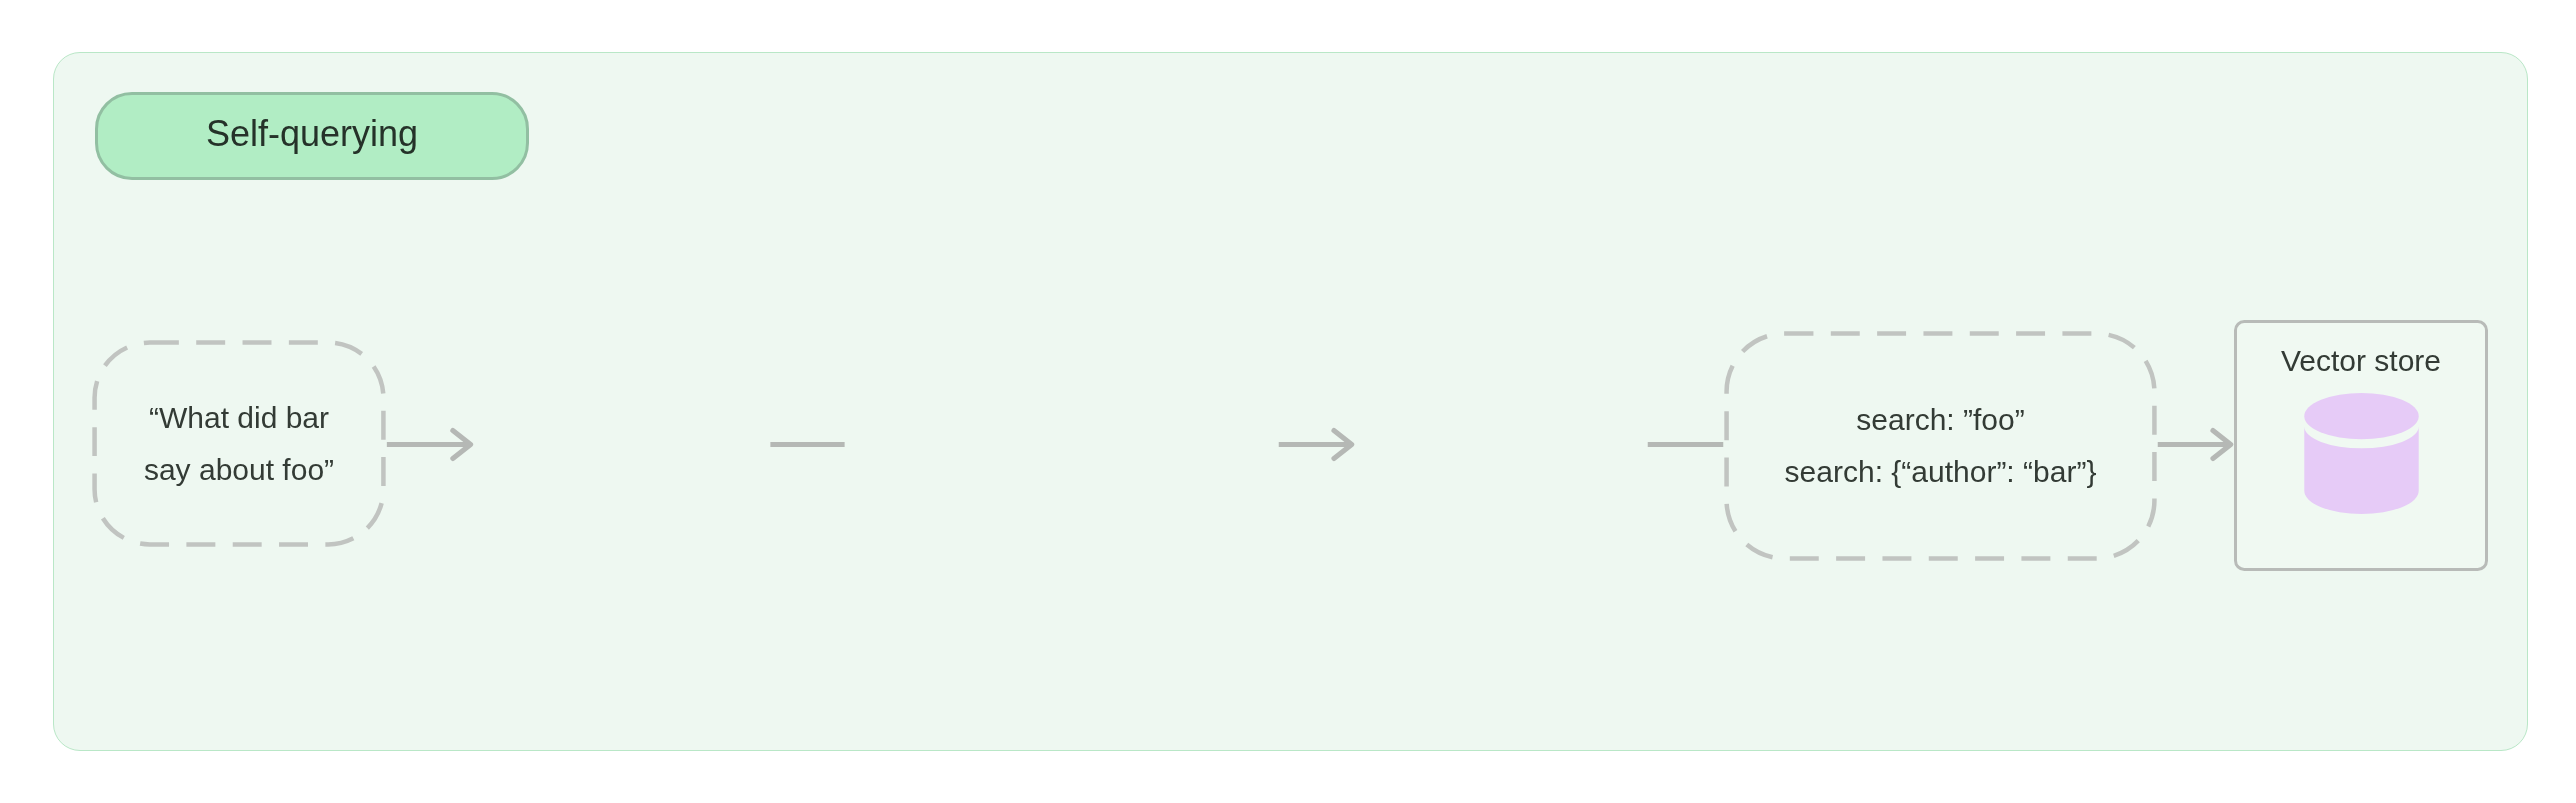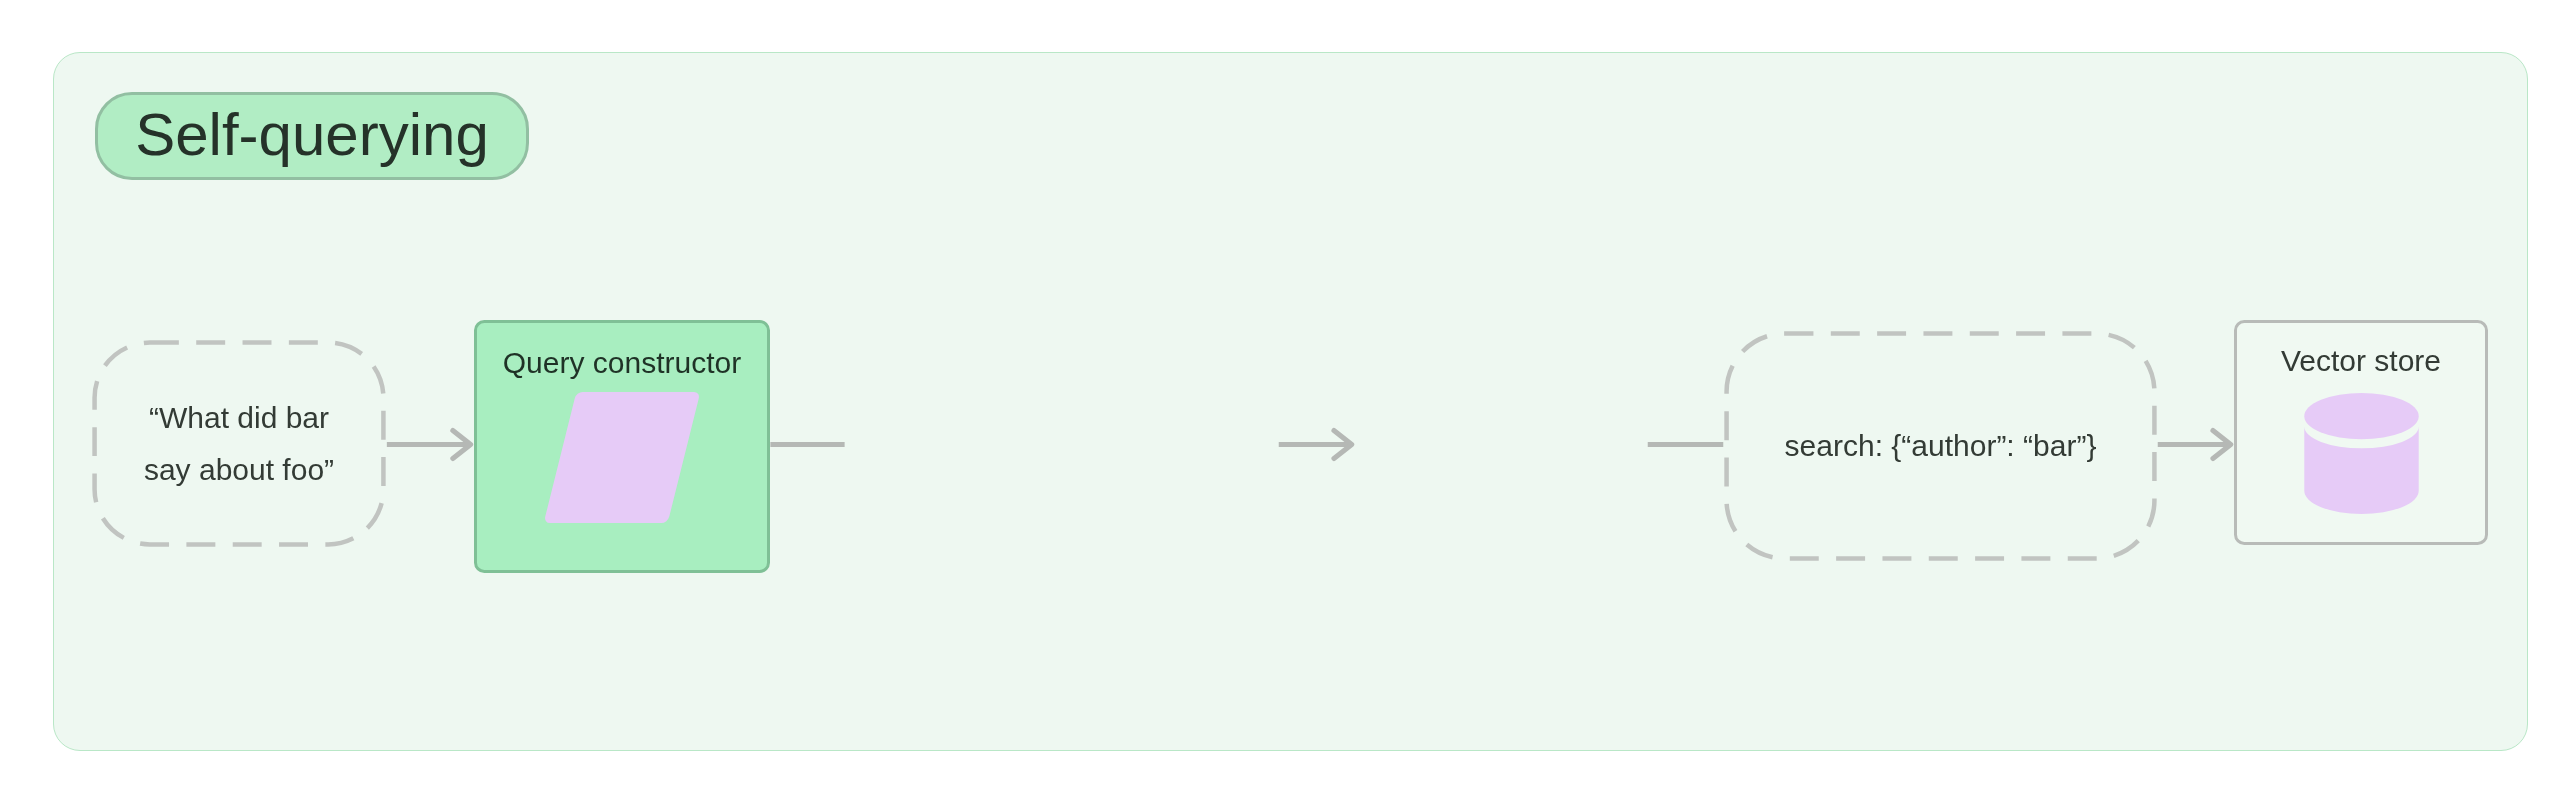--- a/index.html
+++ b/index.html
@@ -34,21 +34,21 @@
     height: 88px;
     box-sizing: border-box;
     background: var(--badge-bg, #b1edc4);
     border: 3.9px solid var(--badge-border, #92bfa2);
     border-radius: 37px;
     display: flex;
     align-items: center;
     justify-content: center;
   }
   .badge-label {
-    font-size: 60px;
+    font-size: 36px;
     font-weight: 500;
     letter-spacing: 0px;
     color: var(--title-text, #253229);
     padding-bottom: 3.9px;
   }
   .node {
     position: absolute;
     box-sizing: border-box;
   }
   .dashed-node {
@@ -148,24 +148,20 @@
       <div>“What did bar</div>
       <div>say about foo”</div>
     </div>
   </div>
 
   <svg class="connector" style="left:386px;top:428px;" width="88" height="33" viewBox="0 0 136 52">
     <line x1="0" y1="26" x2="128" y2="26"></line>
     <polyline class="head" points="104,4 132,26 104,48"></polyline>
   </svg>
 
-  <div class="node green-node top-label" style="left:474px;top:320px;width:296px;height:253px;">
-    <div class="node-label">Query constructor</div>
-    <div class="parallelogram"></div>
-  </div>
 
   <svg class="connector" style="left:770px;top:428px;" width="75" height="33" viewBox="0 0 117 52">
     <line x1="0" y1="26" x2="117" y2="26"></line>
   </svg>
 
 
   <svg class="connector" style="left:1278px;top:428px;" width="77" height="33" viewBox="0 0 119 52">
     <line x1="0" y1="26" x2="111" y2="26"></line>
     <polyline class="head" points="87,4 115,26 87,48"></polyline>
   </svg>
@@ -173,30 +169,31 @@
 
   <svg class="connector" style="left:1647px;top:428px;" width="77" height="33" viewBox="0 0 119 52">
     <line x1="0" y1="26" x2="119" y2="26"></line>
   </svg>
 
   <div class="node dashed-node" style="left:1724px;top:331px;width:433px;height:230px;">
     <svg class="dash-rect" viewBox="0 0 673 357" preserveAspectRatio="none">
       <rect x="4" y="4" width="665" height="349" rx="90" ry="90"></rect>
     </svg>
     <div class="node-lines">
+      <div>search: ”foo”</div>
       <div>search: {“author”: “bar”}</div>
     </div>
   </div>
 
   <svg class="connector" style="left:2157px;top:428px;" width="77" height="33" viewBox="0 0 119 52">
     <line x1="0" y1="26" x2="111" y2="26"></line>
     <polyline class="head" points="87,4 115,26 87,48"></polyline>
   </svg>
 
-  <div class="node outline-node" style="left:2234px;top:320px;width:254px;height:225px;">
+  <div class="node outline-node" style="left:2234px;top:320px;width:254px;height:251px;">
     <div class="node-label">Vector store</div>
     <svg class="db-icon" width="117" height="129" viewBox="0 0 182 200">
       <ellipse cx="91" cy="42" rx="89" ry="36"></ellipse>
       <path d="M2,58 A89,34 0 0 0 180,58 L180,158 A89,36 0 0 1 2,158 Z"></path>
     </svg>
   </div>
 
 </div>
 
 

